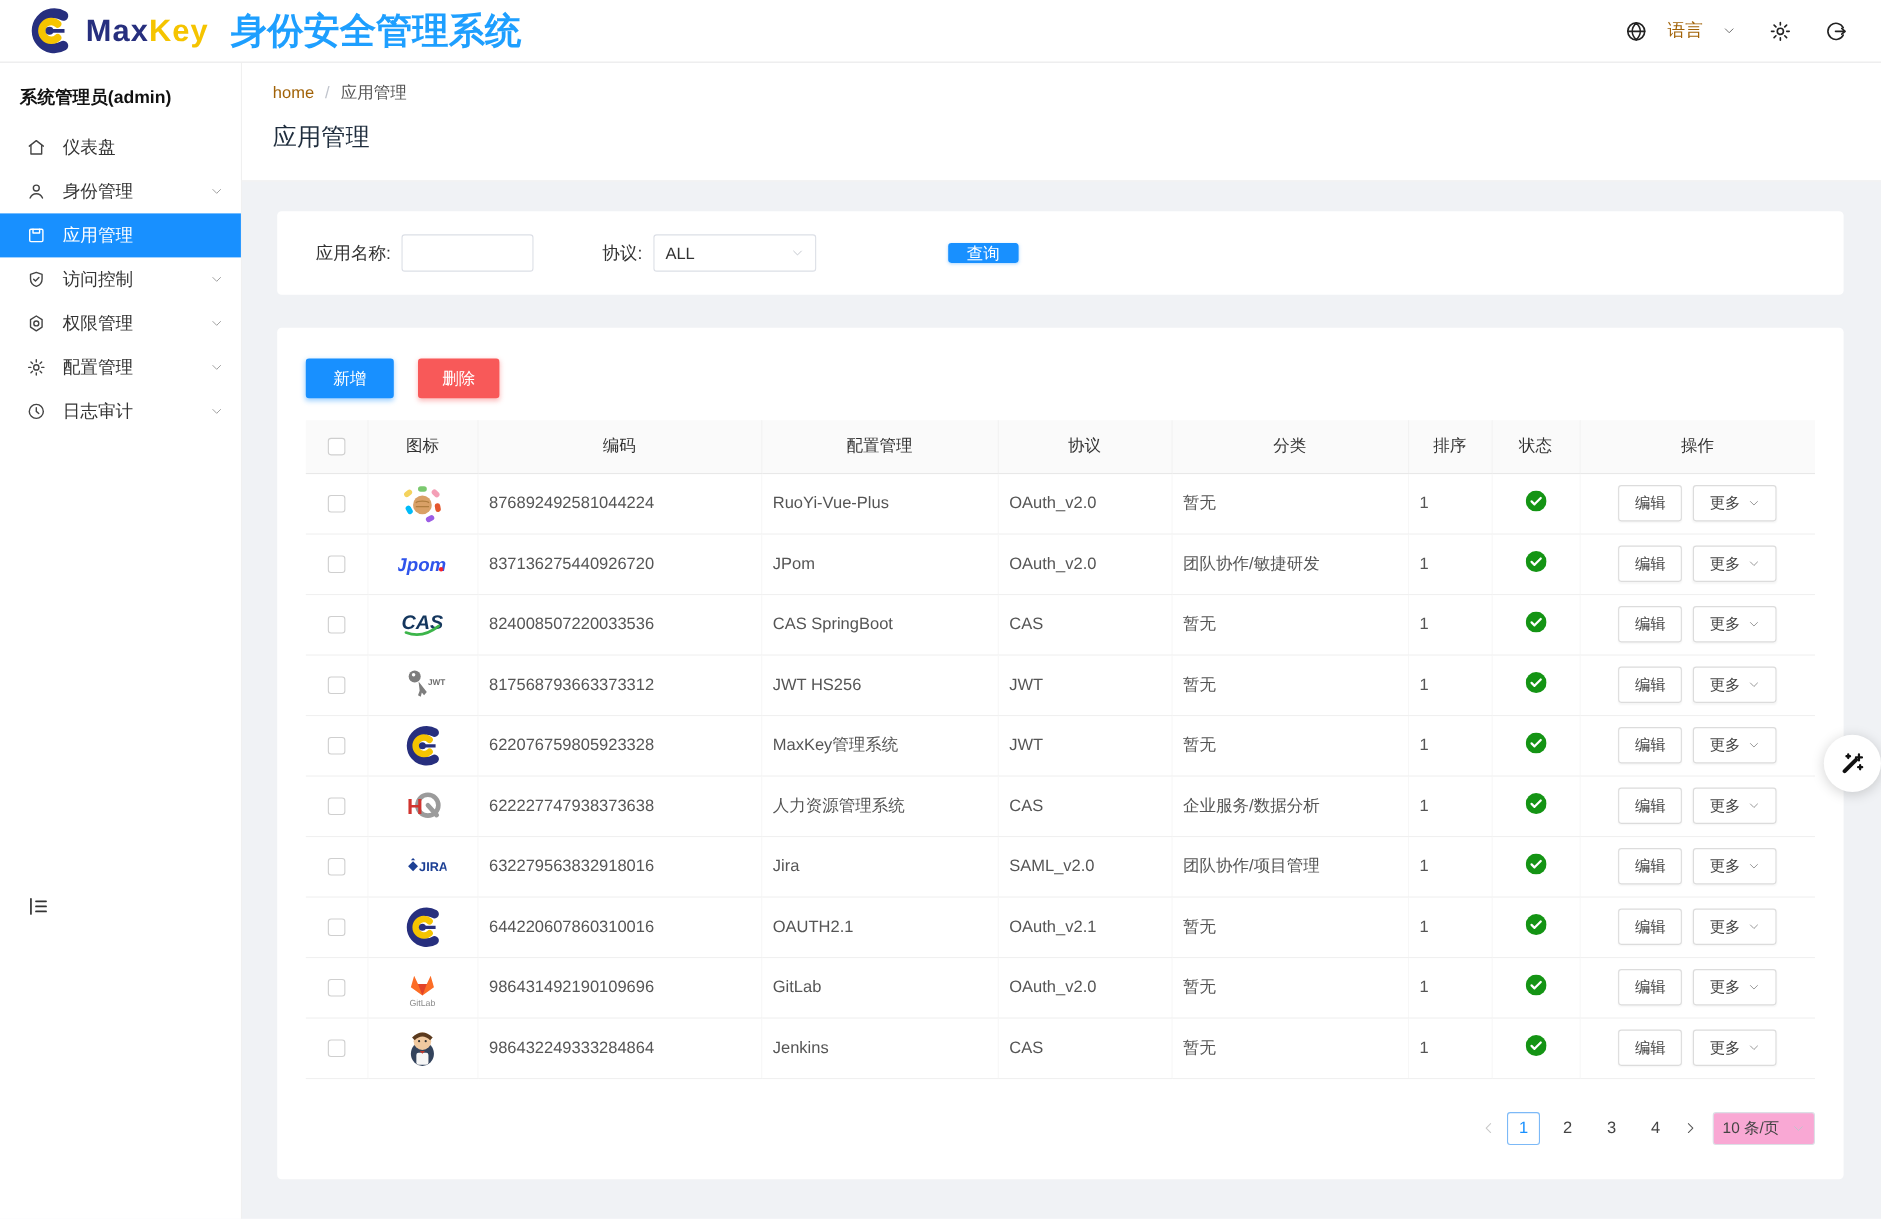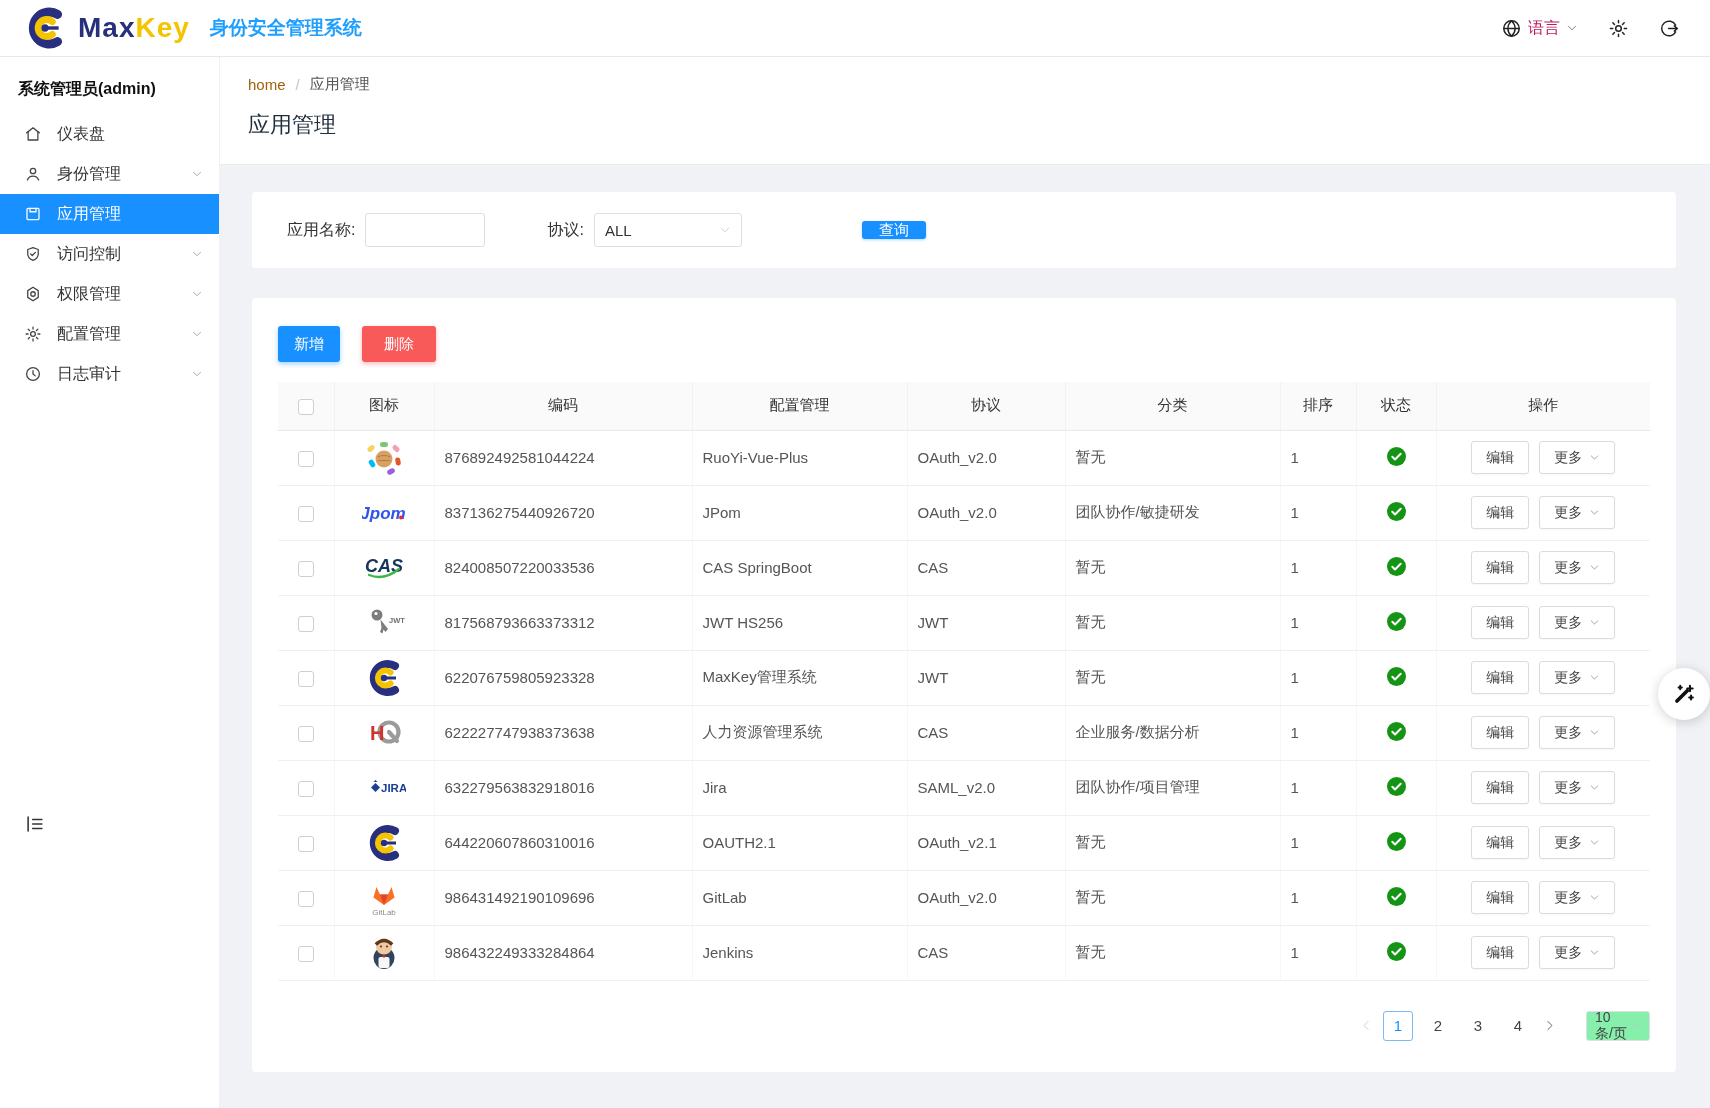--- a/index.html
+++ b/index.html
@@ -16,23 +16,23 @@
   .topbar {
     position:absolute; top:0; left:0; right:0; height:57px;
     background:#fff; border-bottom:1px solid #e8e8e8;
     display:flex; align-items:center; z-index:30;
   }
   .brand { display:flex; align-items:center; padding-left:20px; gap:8px; }
   .brand-logo { width:50px; height:50px; }
   .brand-text { font-size:28px; font-weight:bold; letter-spacing:1px; }
   .brand-max { color:#272f7e; }
   .brand-key { color:#f5c400; }
-  .brand-sub { font-size:19px; font-weight:bold; color:#1e9fff; margin-left:12px; }
+  .brand-sub { font-size:33px; font-weight:bold; color:#1e9fff; margin-left:12px; }
   .topbar-right { margin-left:auto; display:flex; align-items:center; gap:30px; padding-right:30px; }
-  .lang-switch { display:flex; align-items:center; gap:6px; cursor:pointer; font-size:16px; color:#be185d; }
+  .lang-switch { display:flex; align-items:center; gap:18px; cursor:pointer; font-size:16px; color:#a16207; }
   .top-icon { width:21px; height:21px; color:#222; cursor:pointer; }
   .chev-small { width:12px; height:12px; color:#666; }
 
   
   .sidebar {
     position:absolute; top:57px; left:0; bottom:0; width:220px;
     background:#fff; border-right:1px solid #f0f0f0; z-index:20;
   }
   .sidebar-user { padding:22px 16px 14px 18px; font-size:16px; font-weight:bold; color:#111; }
   .menu-item {
@@ -81,21 +81,21 @@
     border-radius:3px; cursor:pointer; font-family:inherit;
   }
   .search-btn { width:64px; height:18px; margin-left:120px; box-shadow:0 1px 3px rgba(24,144,255,.35); }
 
   
   .table-card {
     position:absolute; left:32px; right:34px; top:241px; bottom:36px;
     background:#fff; border-radius:4px; padding:28px 26px;
   }
   .toolbar { display:flex; gap:22px; }
-  .add-btn { width:62px; height:36px; box-shadow:0 2px 5px rgba(24,144,255,.4); }
+  .add-btn { width:80px; height:36px; box-shadow:0 2px 5px rgba(24,144,255,.4); }
   .btn-danger {
     border:none; background:#f85959; color:#fff; font-size:15px;
     border-radius:3px; cursor:pointer; width:74px; height:36px; font-family:inherit;
     box-shadow:0 2px 5px rgba(248,89,89,.4);
   }
 
   table.app-table { width:100%; border-collapse:collapse; margin-top:20px; table-layout:fixed; }
   .app-table th {
     background:#fafafa; height:48px; font-size:15px; font-weight:500; color:#333;
     border-bottom:1px solid #e8e8e8; border-right:1px solid #f2f2f2;
@@ -130,22 +130,22 @@
     gap:10px; font-size:15px; color:#444;
   }
   .pg-arrow { width:13px; height:13px; color:#555; cursor:pointer; }
   .pg-arrow.disabled { color:#c8c8c8; }
   .pg-num {
     min-width:30px; height:30px; display:inline-flex; align-items:center; justify-content:center;
     cursor:pointer; border-radius:3px; border:1px solid transparent;
   }
   .pg-num.current { border-color:#7cb9f7; color:#1890ff; }
   .pg-size {
-    width:64px; height:30px; border:1px solid #dcdfe6; border-radius:3px; background:#86efac;
-    display:flex; align-items:center; padding:0 8px; cursor:pointer; margin-left:20px;
+    width:93px; height:30px; border:1px solid #dcdfe6; border-radius:3px; background:#f9a8d4;
+    display:flex; align-items:center; padding:0 8px; cursor:pointer; margin-left:4px;
   }
   .pg-size .sel-text { flex:1; font-size:14px; color:#444; }
 
   
   .float-tool {
     position:absolute; right:0px; top:668px; width:52px; height:52px; border-radius:50%;
     background:#fff; box-shadow:0 2px 12px rgba(0,0,0,.18); z-index:40;
     display:flex; align-items:center; justify-content:center; cursor:pointer;
   }
   .float-tool svg { width:26px; height:26px; color:#111; }

